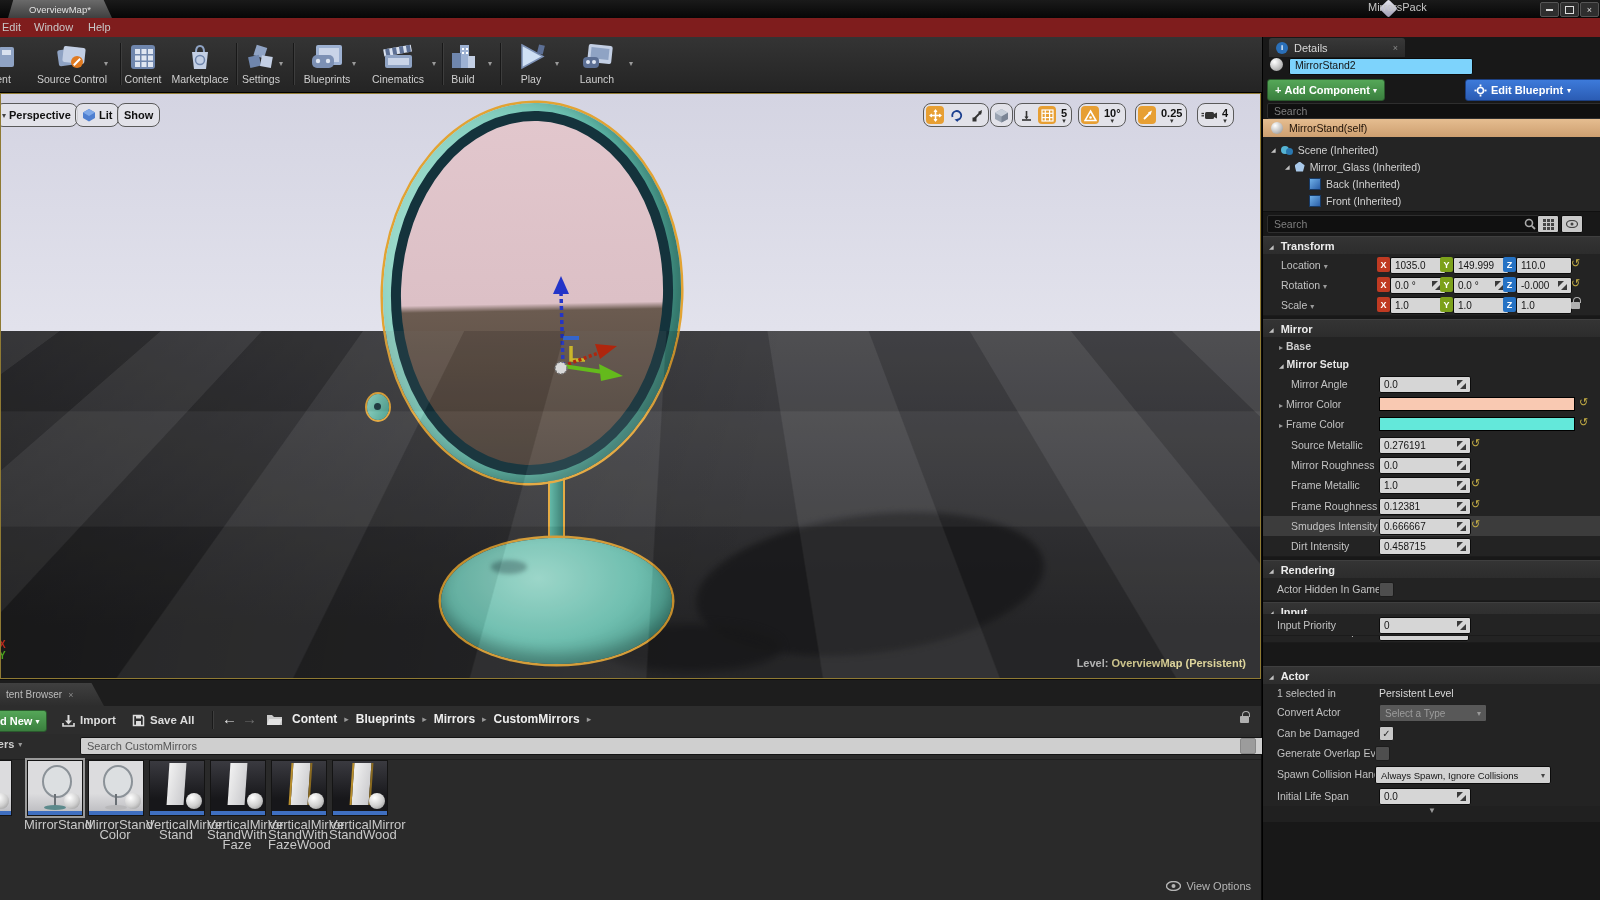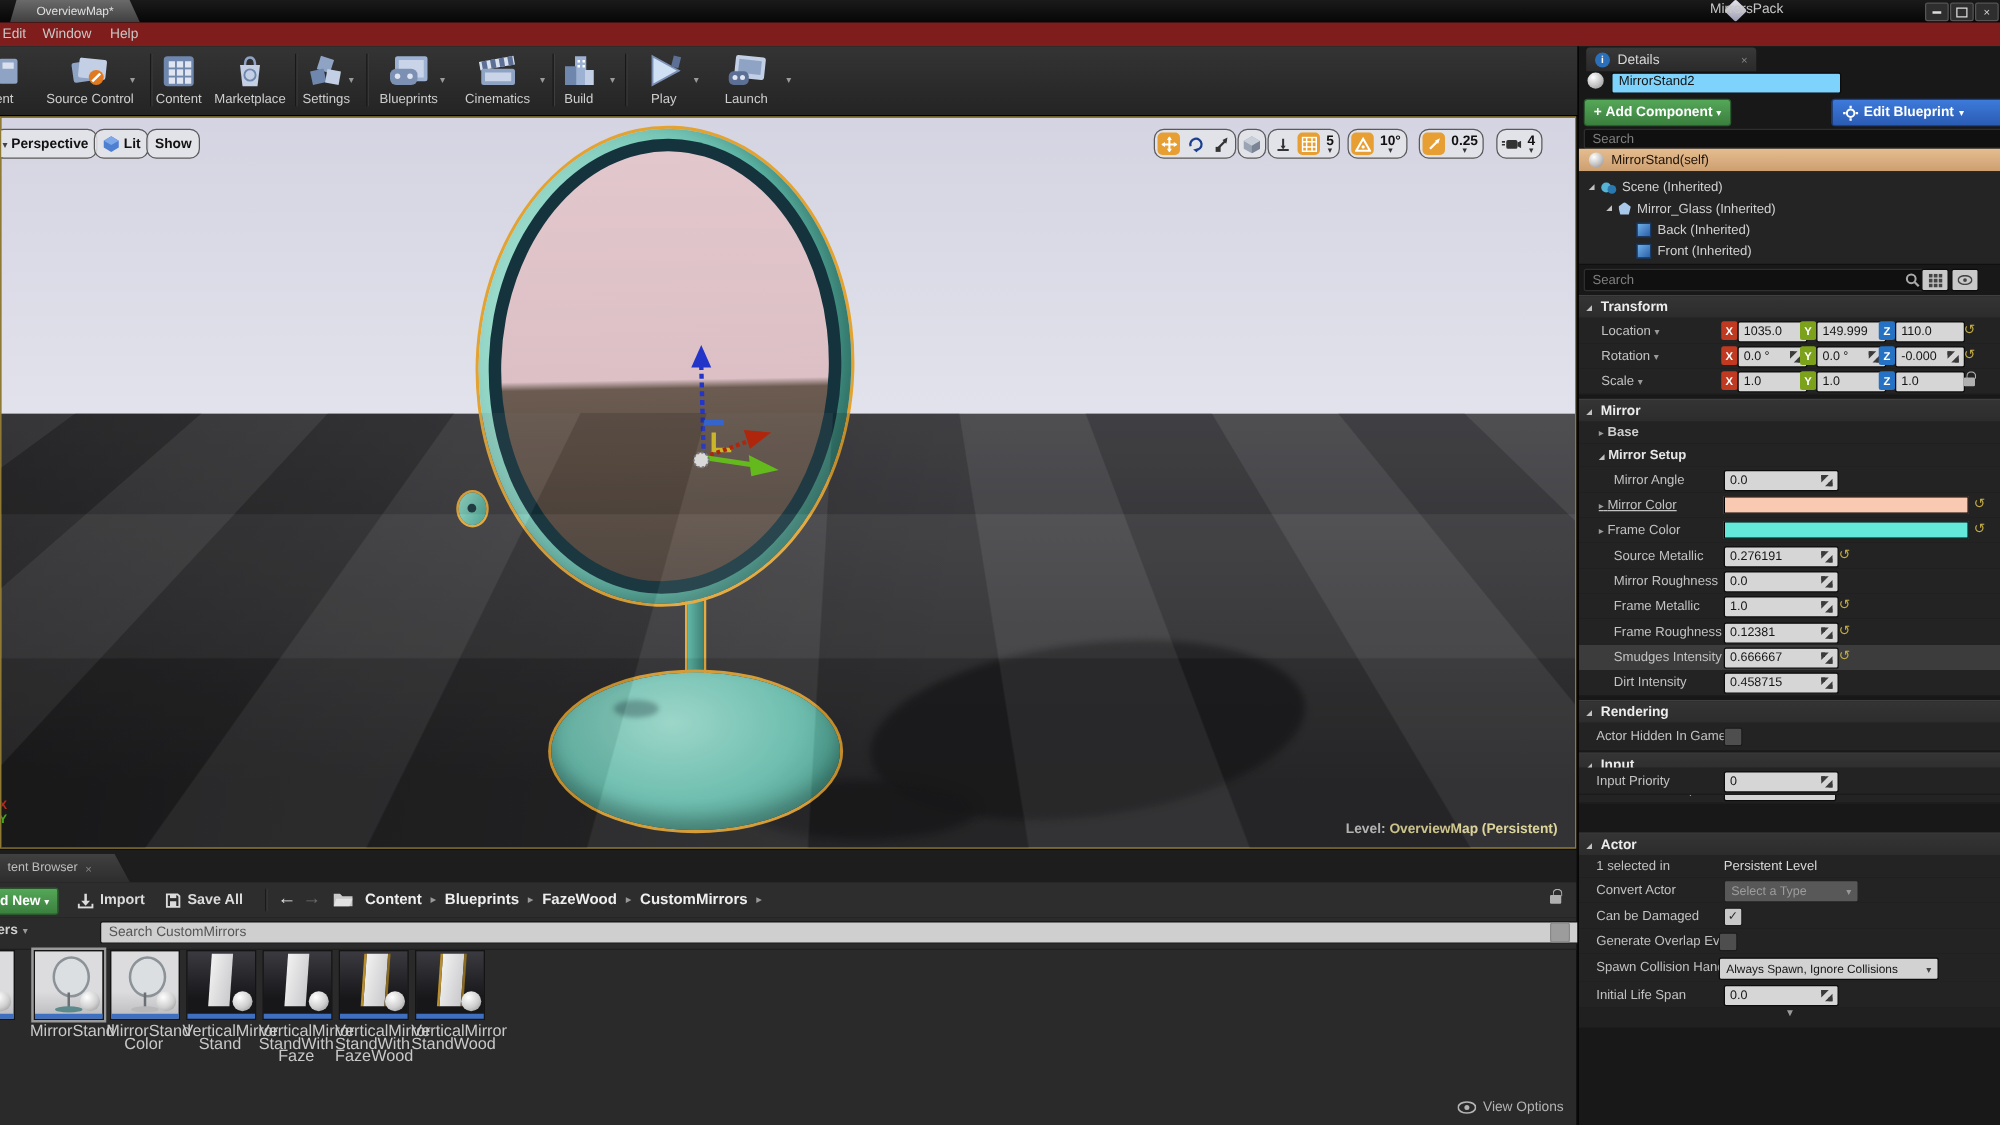--- a/index.html
+++ b/index.html
@@ -511,21 +511,21 @@
     <span class="abs" style="left:242px;top:4px;font-size:15px;font-weight:bold;color:#6e6e6e;">→</span>
     <svg class="abs" style="left:266px;top:6px;" width="17" height="15">
         <path d="M1 3 L6 3 L8 5 L16 5 L16 13 L1 13 Z" fill="#c9c9c9"></path>
         <path d="M3 7 L16 7 L13.5 13 L1 13 Z" fill="#e3e3e3"></path>
       </svg>
     <div class="abs" style="left:292px;top:6px;display:flex;align-items:center;">
       <span class="crumb">Content</span>
       <span class="crumb-sep">▸</span>
       <span class="crumb">Blueprints</span>
       <span class="crumb-sep">▸</span>
-      <span class="crumb">FazeWood</span>
+      <span class="crumb">Mirrors</span>
       <span class="crumb-sep">▸</span>
       <span class="crumb">CustomMirrors</span>
       <span class="crumb-sep">▸</span>
     </div>
     <div class="abs lockico" style="left:1240px;top:10px;"></div>
   </div>
 
   <div class="abs cb-filter">
     <div class="abs" style="left:-12px;top:4px;display:flex;align-items:center;gap:4px;font-size:11px;font-weight:bold;color:#d0d0d0;">
       <span>ilters</span>
@@ -757,21 +757,21 @@
   </div>
 
   <div class="prow" style="top:336px;height:21px;">
     <span class="plabel" style="left:28px;">Mirror Angle</span>
     <span class="field" style="left:116px;top:3px;width:82px;">
         <span>0.0</span>
         <span class="spin"></span>
       </span>
   </div>
   <div class="prow" style="top:357px;height:20px;">
-    <span class="plabel" style="left:16px;text-decoration:underline;"><span class="caret-gray">▸</span> <span>Mirror Color</span></span>
+    <span class="plabel" style="left:16px;"><span class="caret-gray">▸</span> <span>Mirror Color</span></span>
     <span class="swatch" style="left: 116px; top: 3px; width: 194px; background: rgb(249, 201, 178);"></span>
     <span class="revert" style="left:316px;top:2px;">↺</span>
   </div>
   <div class="prow" style="top:377px;height:20px;">
     <span class="plabel" style="left:16px;"><span class="caret-gray">▸</span> <span>Frame Color</span></span>
     <span class="swatch" style="left: 116px; top: 3px; width: 194px; background: rgb(99, 232, 218);"></span>
     <span class="revert" style="left:316px;top:2px;">↺</span>
   </div>
   <div class="prow" style="top:397px;height:21px;">
     <span class="plabel" style="left:28px;">Source Metallic</span>

